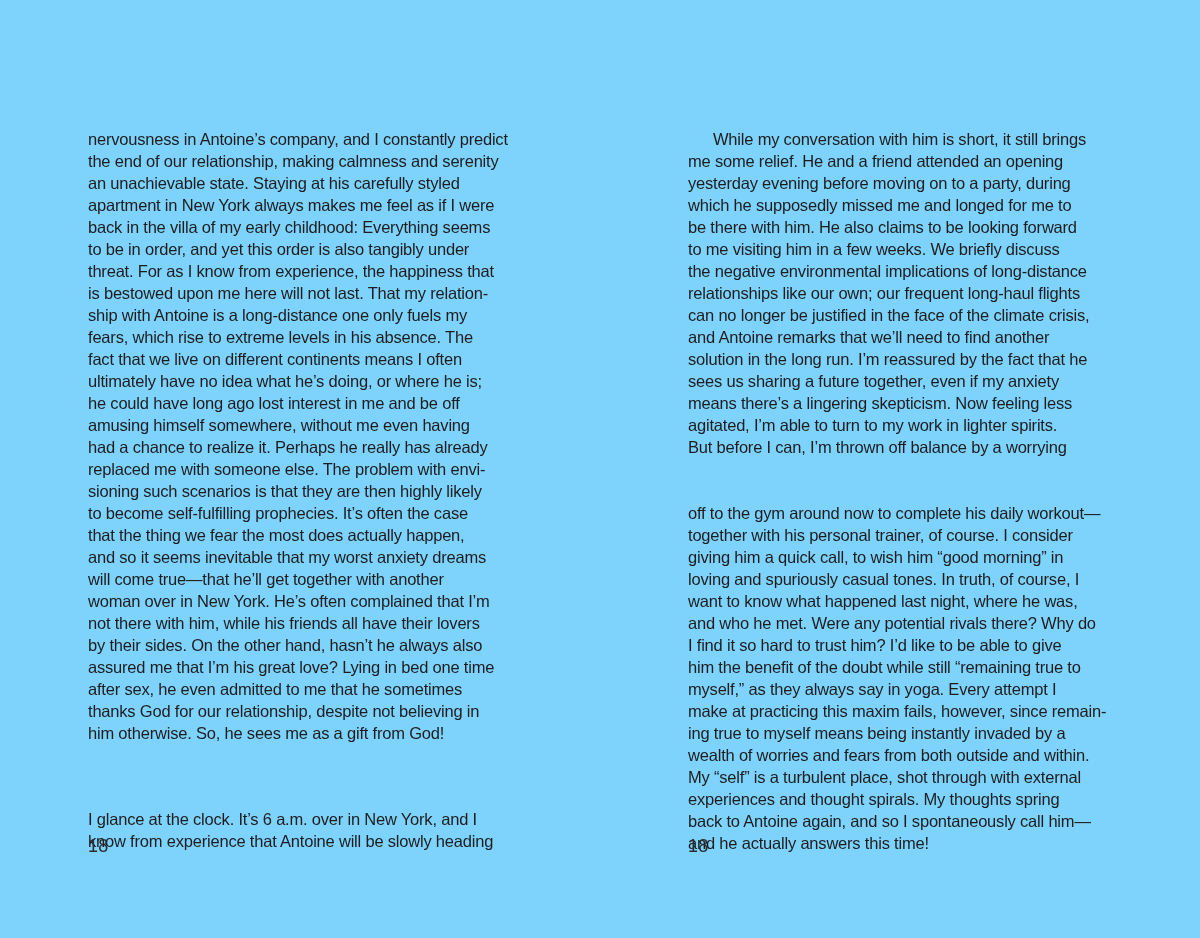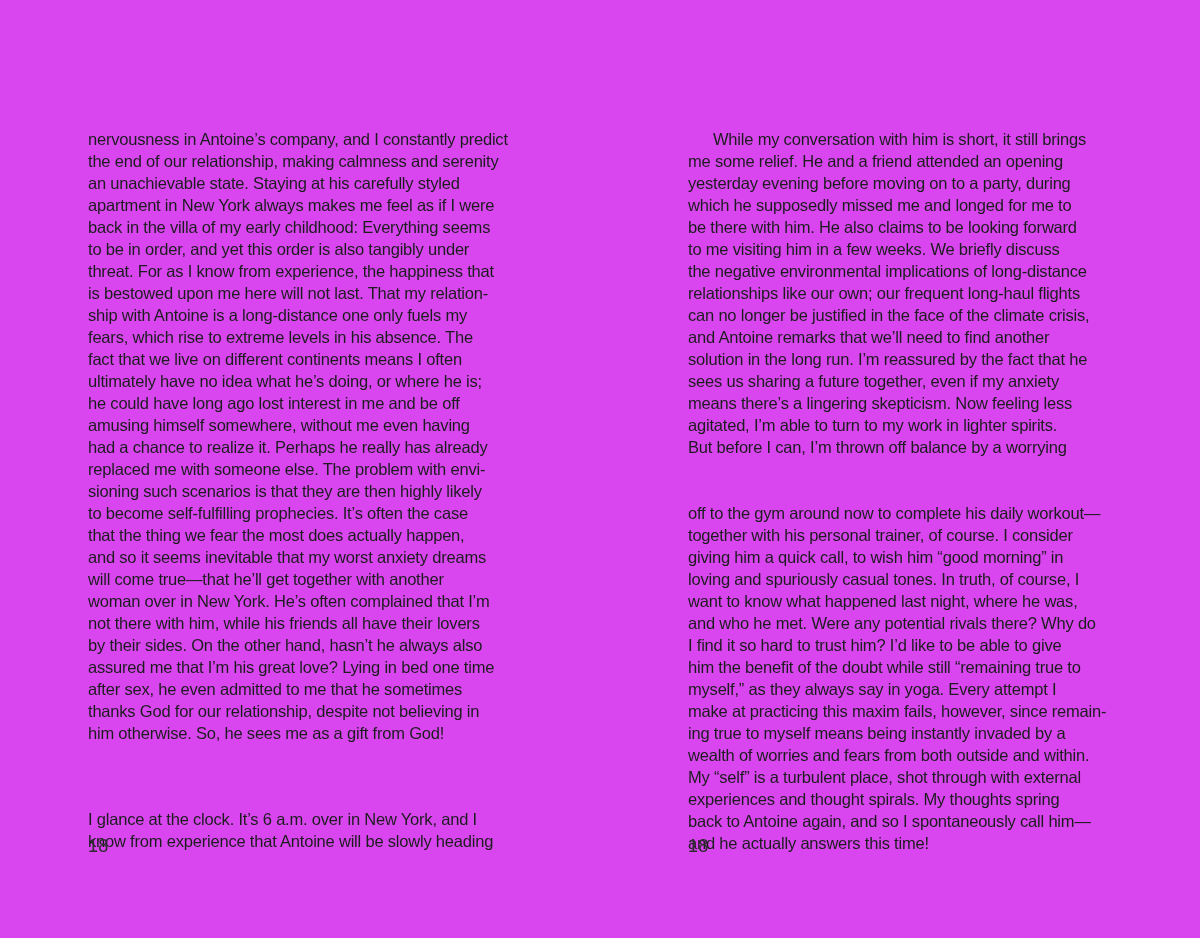--- a/index.html
+++ b/index.html
@@ -11,21 +11,21 @@
     height: 938px;
     background: #ffffff;
     font-family: "Liberation Sans", "DejaVu Sans", sans-serif;
     color: #1d1d1f;
     overflow: hidden;
     position: relative;
   }
   .book-spread {
     position: absolute;
     inset: 0;
-    background: #d946ef;
+    background: #7dd3fc;
   }
   .text-column {
     position: absolute;
     top: 84px;
     width: 452px;
     font-size: 16.5px;
     line-height: 22px;
     letter-spacing: -0.2px;
     white-space: pre;
     color: #1d1d1f;

